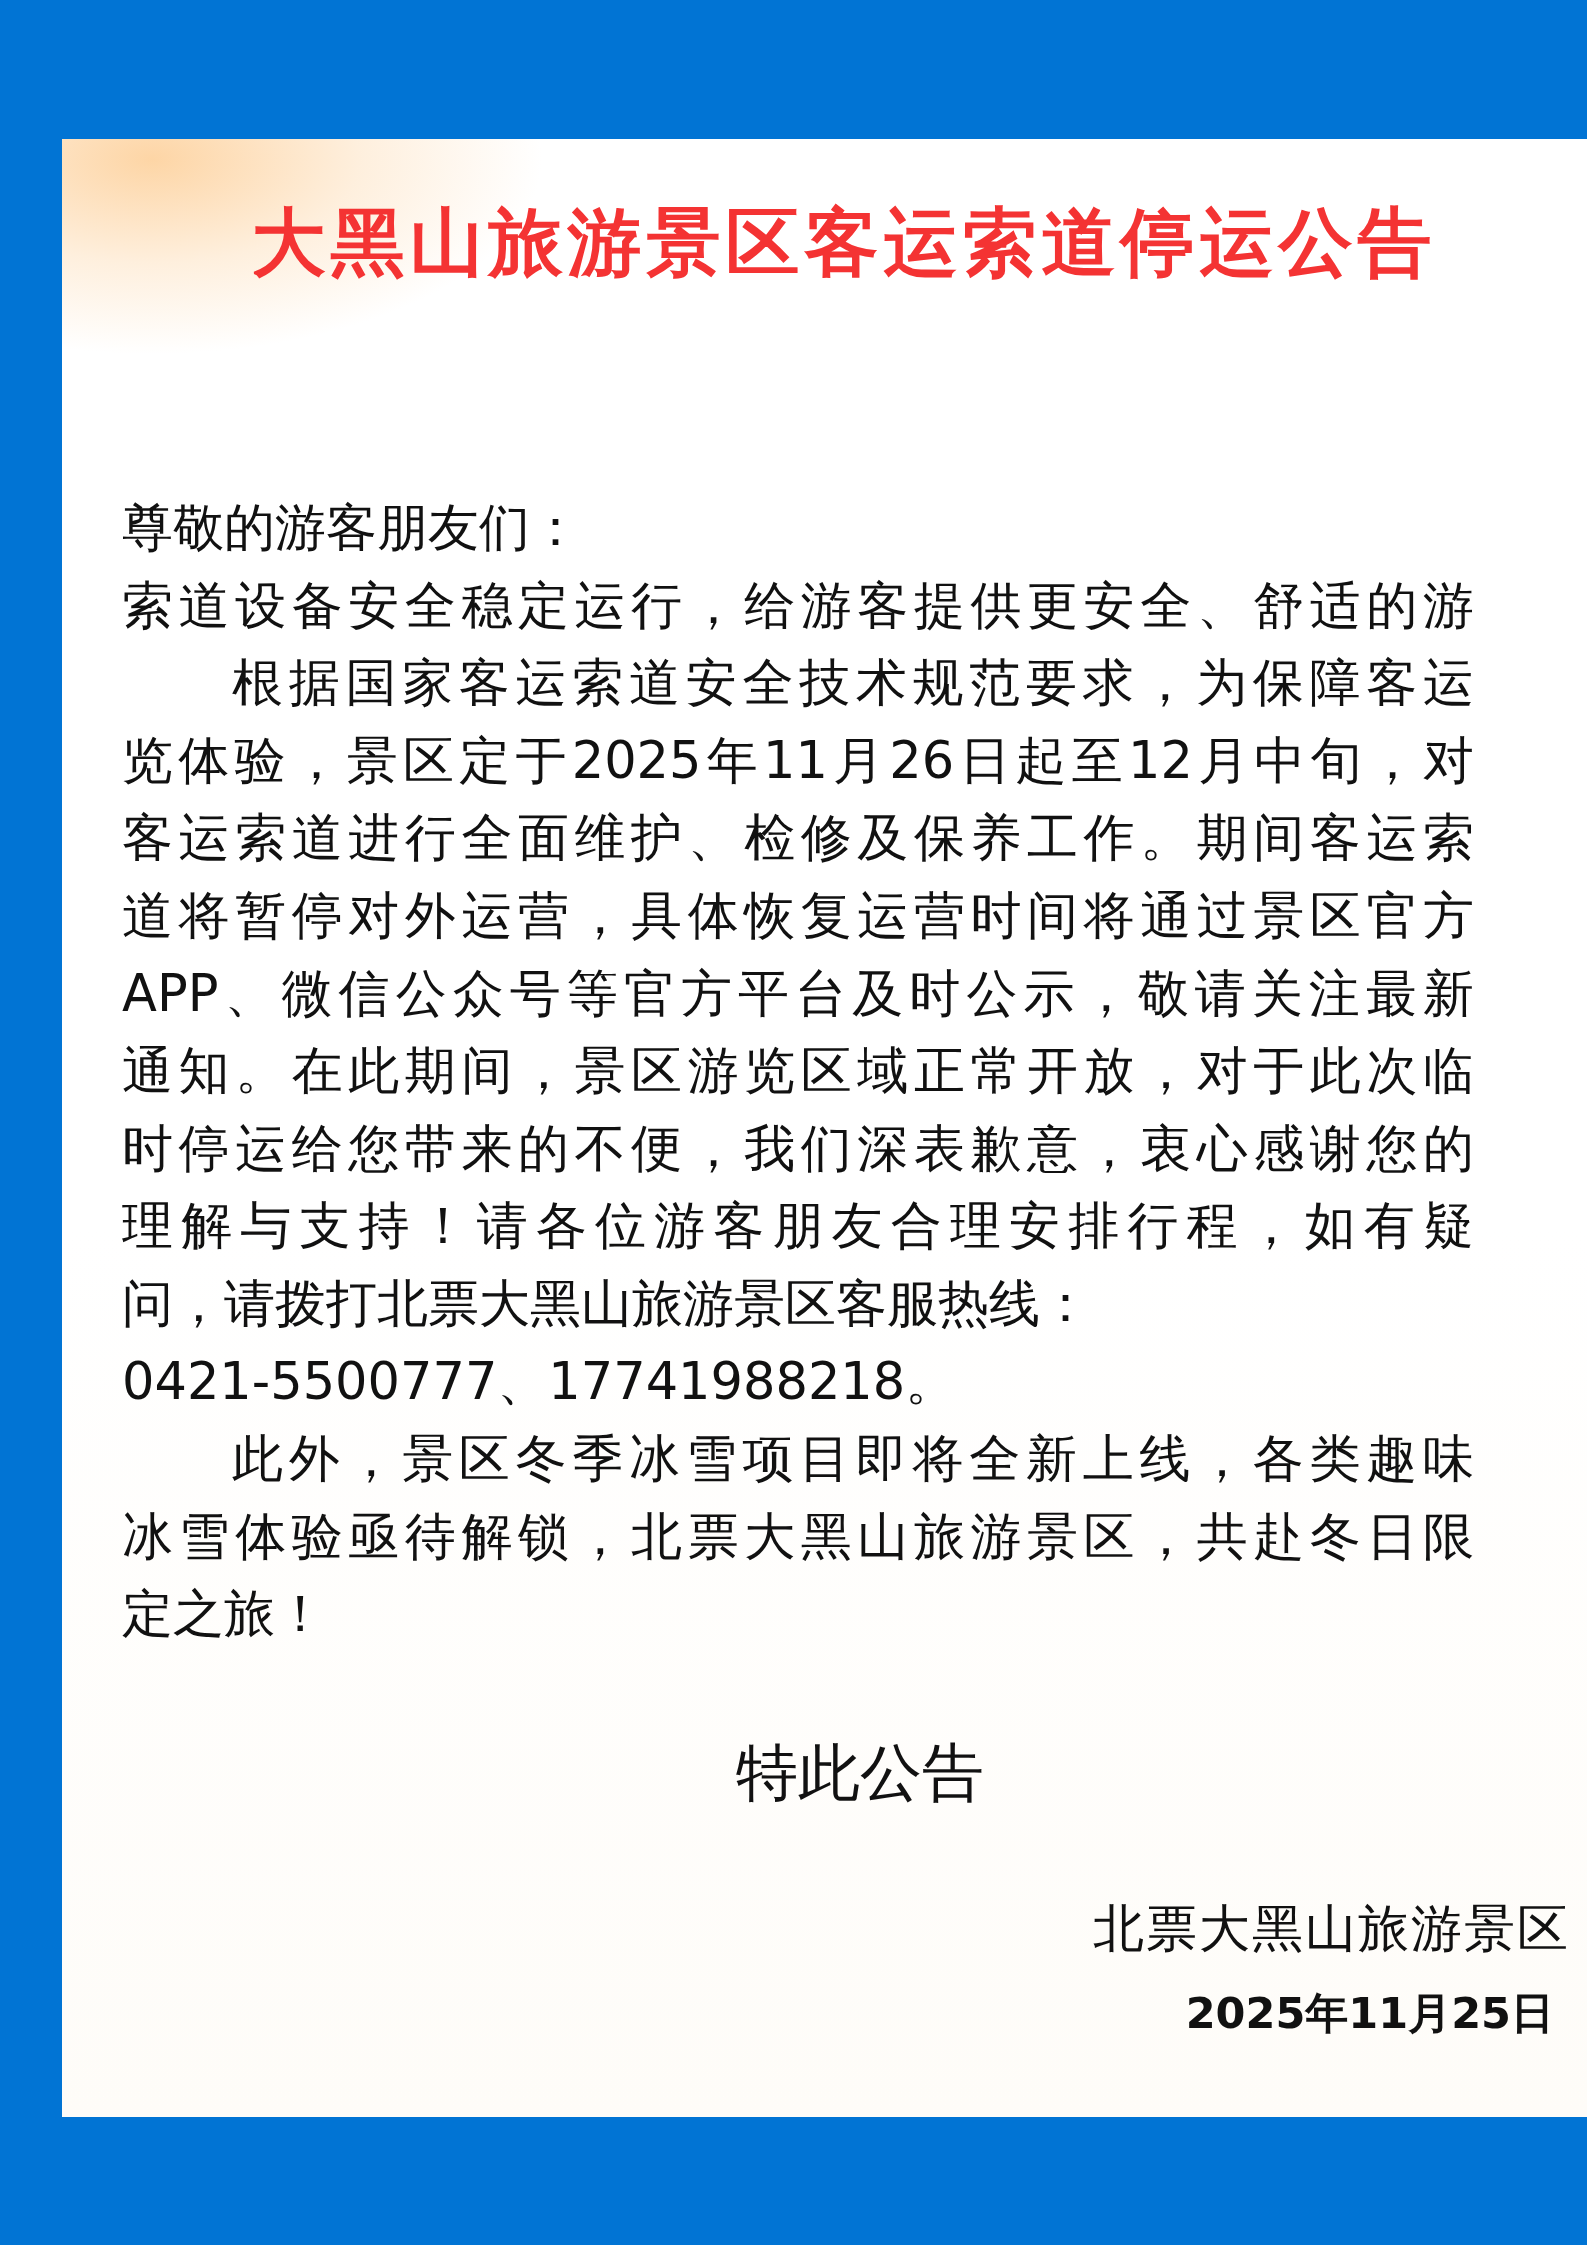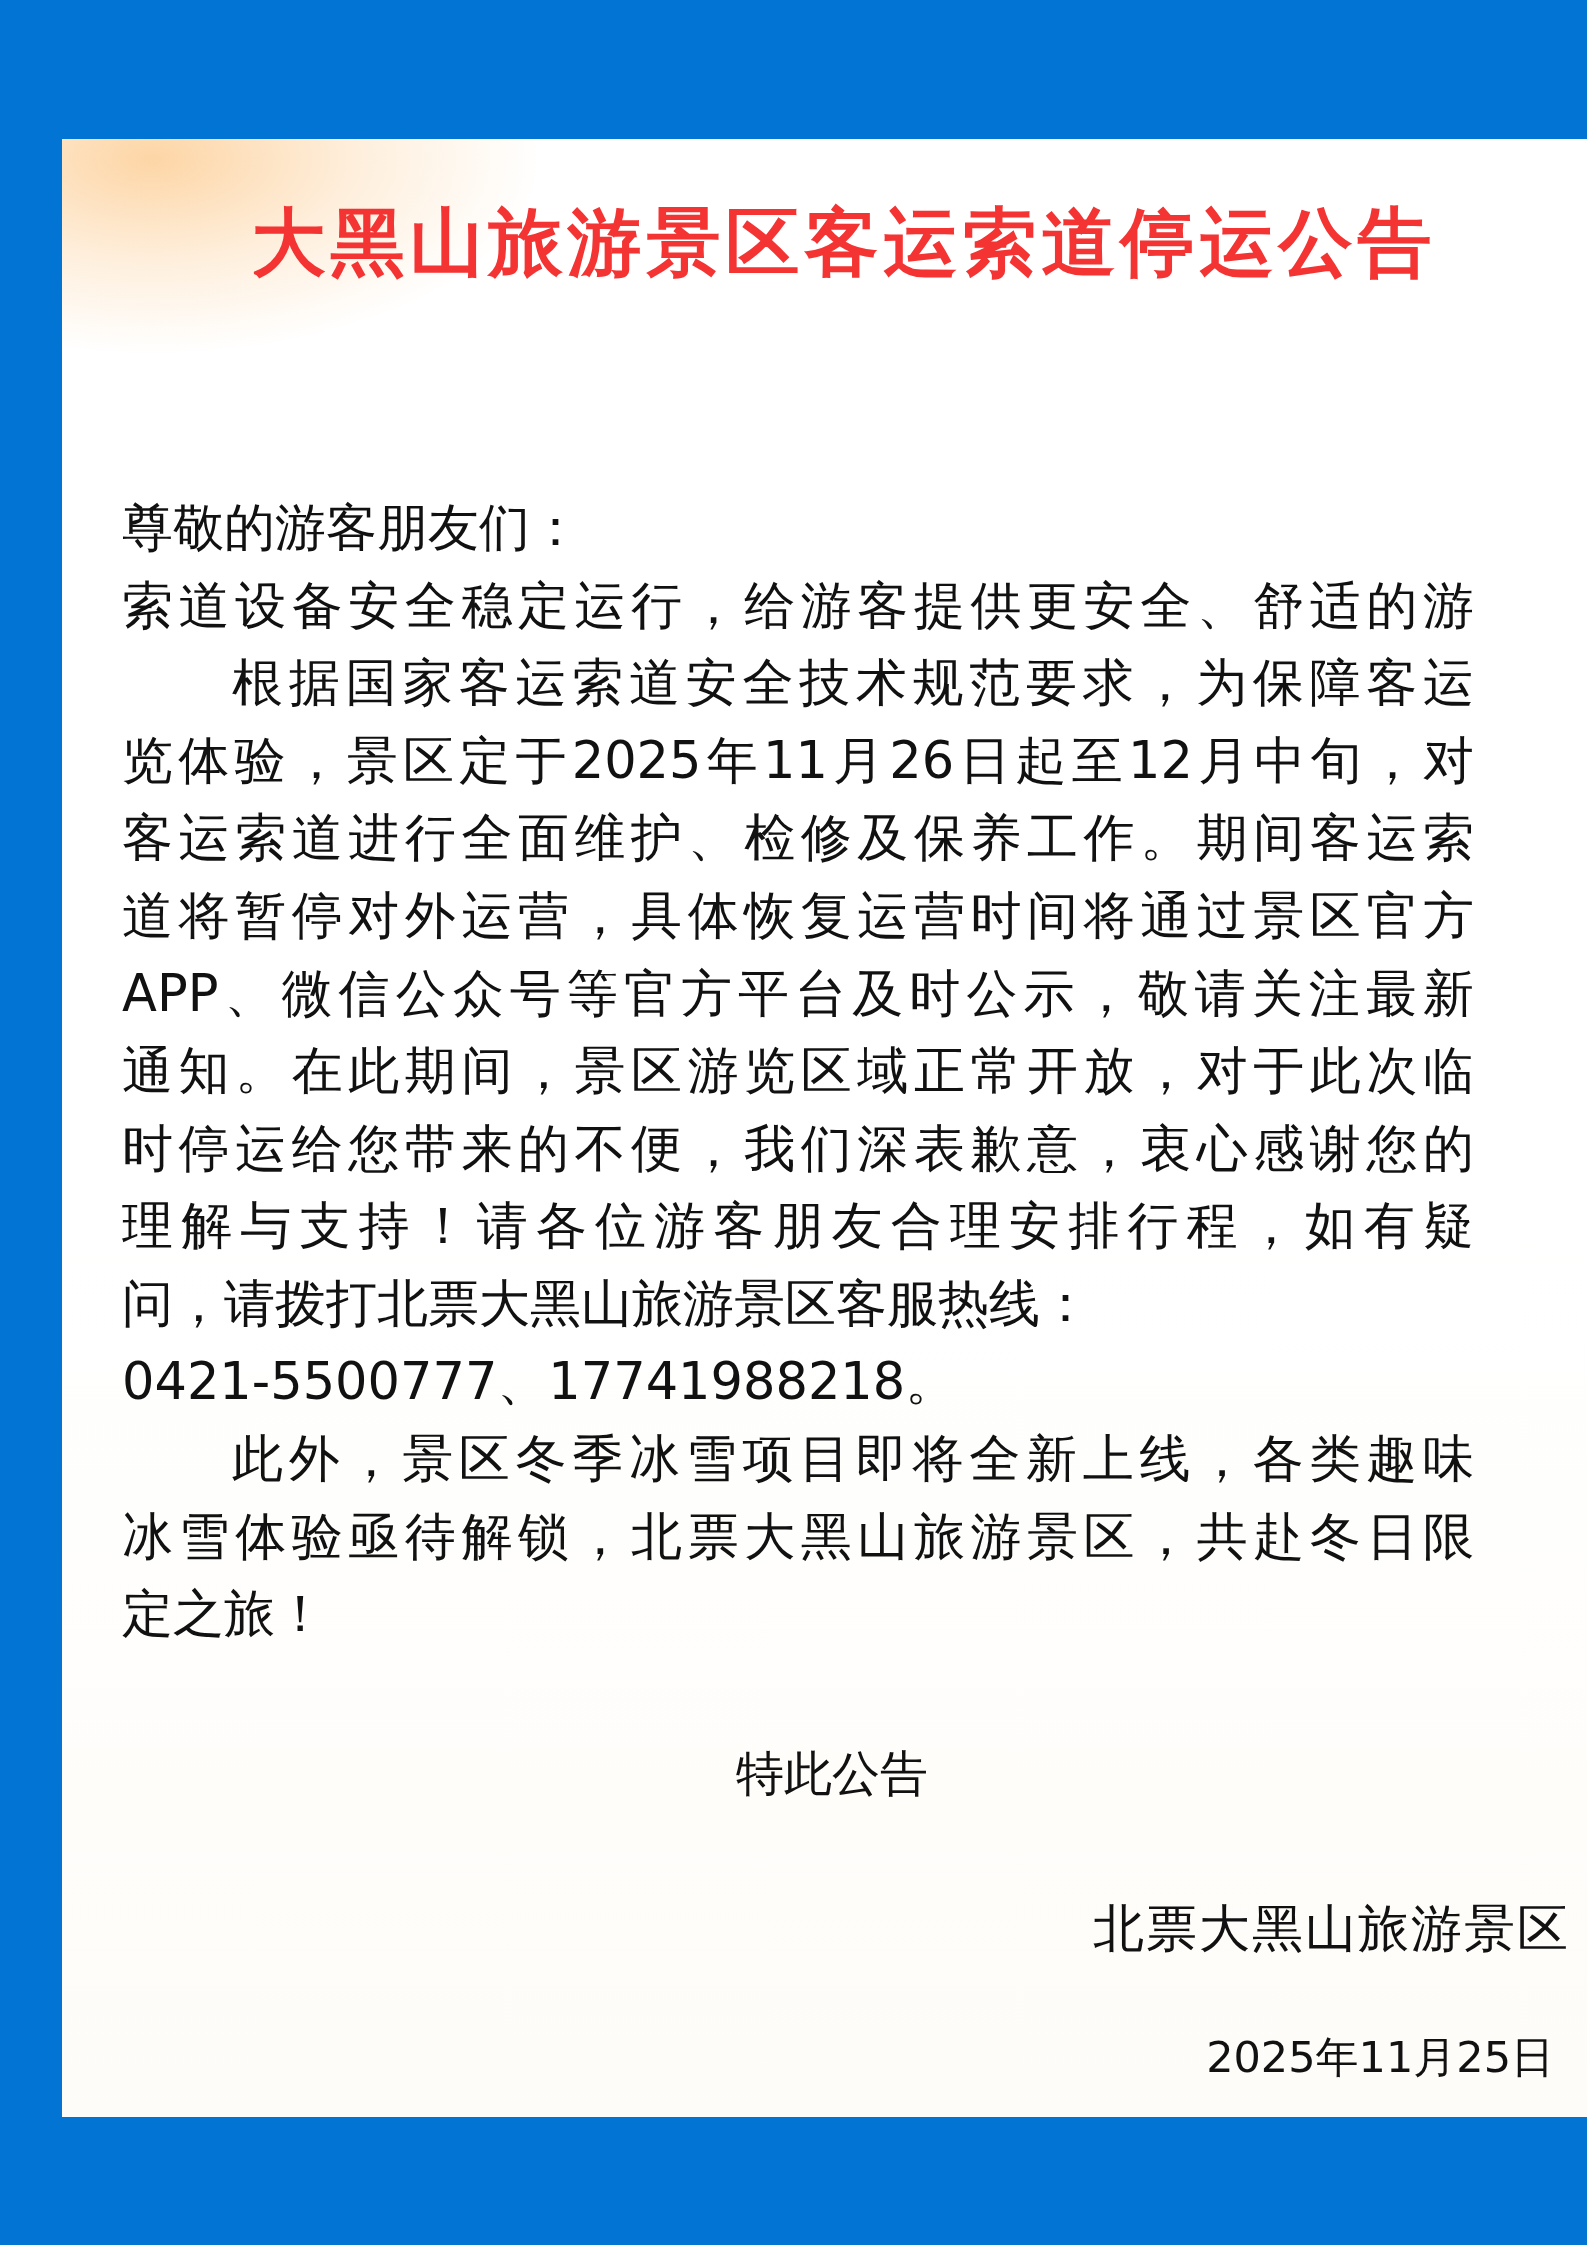--- a/index.html
+++ b/index.html
@@ -57,45 +57,46 @@
     .line.last {
       text-align-last: left;
     }
     .line.indent {
       padding-left: 110px;
     }
     .closing {
       position: absolute;
       left: 674px;
       top: 1598px;
-      font-size: 48px;
+      font-size: 62px;
       line-height: 72px;
       color: #111111;
       white-space: nowrap;
     }
     .signature {
       position: absolute;
       right: 56px;
       top: 1754px;
       font-size: 51px;
       line-height: 72px;
       color: #111111;
       white-space: nowrap;
       letter-spacing: 2px;
       text-align: right;
     }
     .date {
       position: absolute;
       right: 72px;
-      top: 1888px;
+      top: 1844px;
       font-size: 43px;
       line-height: 60px;
       color: #111111;
       white-space: nowrap;
       text-align: right;
+      font-weight: bold;
     }
   </style>
 </head>
 <body>
 
 <div class="panel">
 
   <div class="title">大黑山旅游景区客运索道停运公告</div>
 
   <div class="body-text">

